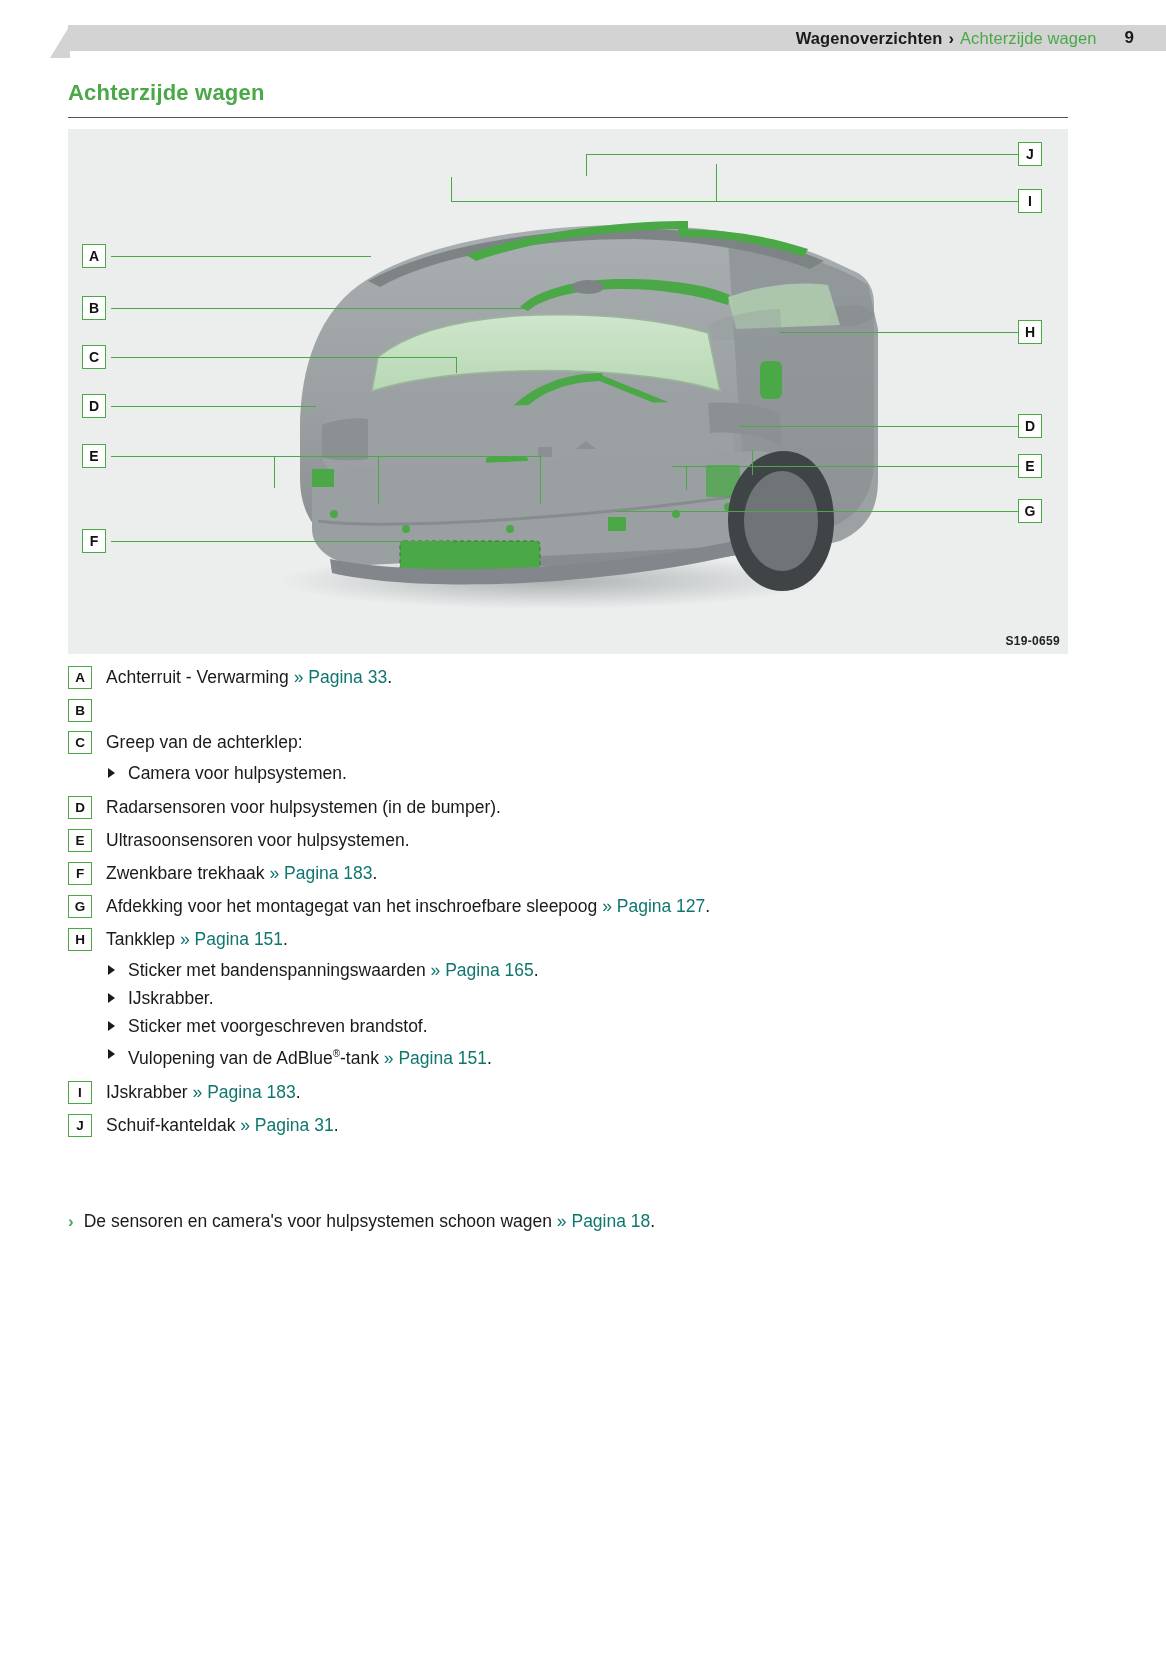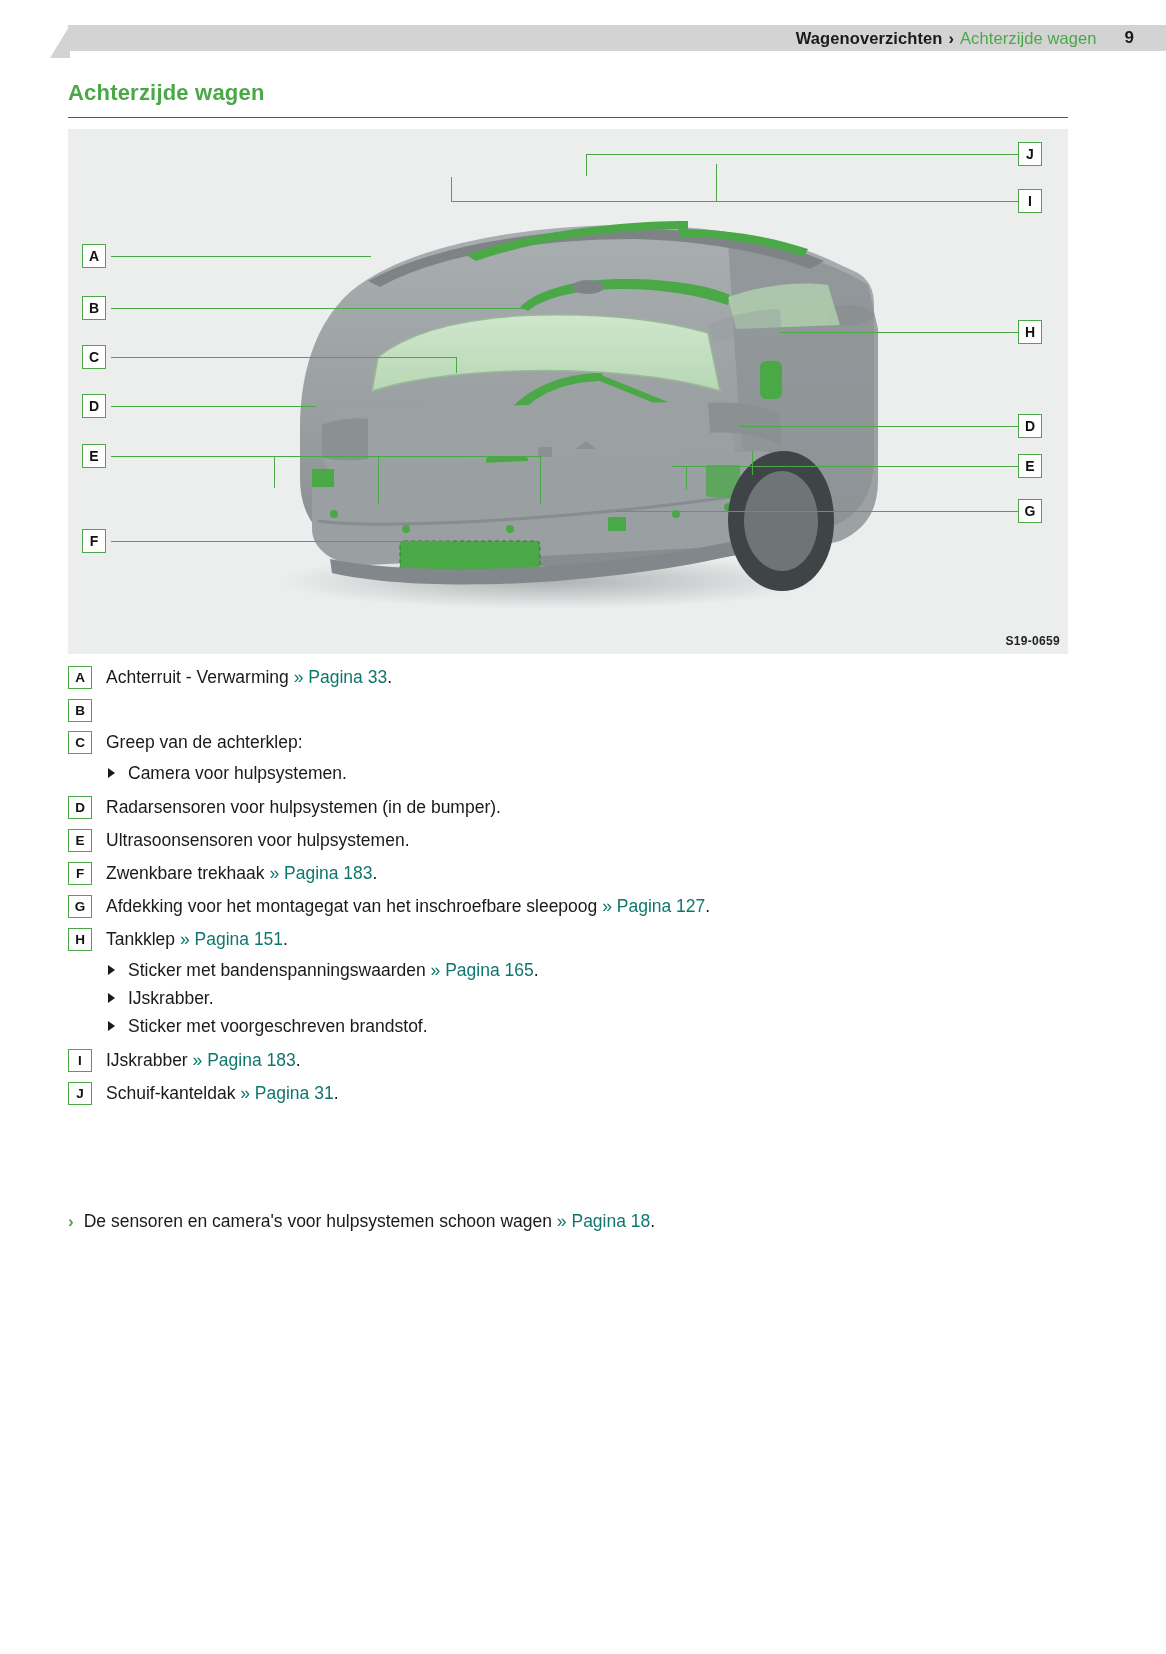--- a/index.html
+++ b/index.html
@@ -420,20 +420,21 @@
   </div>
 
   <div class="legend-row">
     <div class="legend-key">H</div>
     <div class="legend-body">
       <span>Tankklep </span><span class="ref">» Pagina 151</span><span>.</span>
       <ul class="sublist">
         <li><span class="tri"></span><span>Sticker met bandenspanningswaarden </span><span class="ref">» Pagina 165</span><span>.</span></li>
         <li><span class="tri"></span><span>IJskrabber.</span></li>
         <li><span class="tri"></span><span>Sticker met voorgeschreven brandstof.</span></li>
+        <li><span class="tri"></span><span>Vulopening van de AdBlue<sup>®</sup>-tank </span><span class="ref">» Pagina 151</span><span>.</span></li>
       </ul>
     </div>
   </div>
 
   <div class="legend-row">
     <div class="legend-key">I</div>
     <div class="legend-body">
       <span>IJskrabber </span><span class="ref">» Pagina 183</span><span>.</span>
     </div>
   </div>

